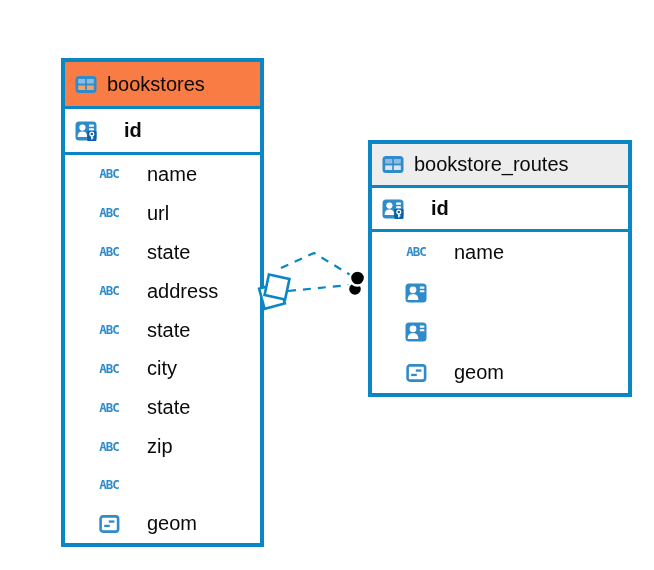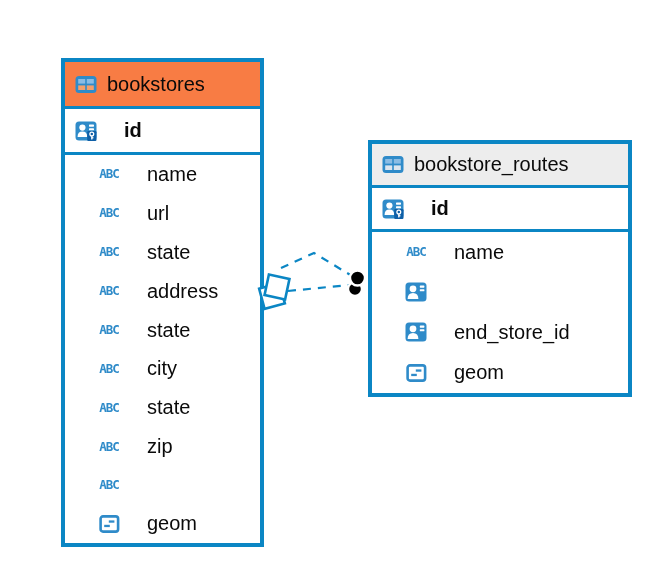--- a/index.html
+++ b/index.html
@@ -186,21 +186,20 @@
         <div class="row col-row">
           <span class="icon">
             <svg width="22" height="20" viewBox="0 0 22 20">
               <rect x="0.5" y="0.5" width="21" height="19" rx="3.5" style="fill:var(--iconblue)"></rect>
               <circle cx="8" cy="6.8" r="3.4" fill="#fff"></circle>
               <path d="M2.6 17 Q2.6 11 8 11 Q13.4 11 13.4 17 Z" fill="#fff"></path>
               <rect x="14.8" y="3.6" width="4.6" height="2.1" rx="0.6" fill="#fff"></rect>
               <rect x="14.8" y="7.2" width="4.6" height="2.1" rx="0.6" fill="#fff"></rect>
             </svg>
           </span>
-          <span class="col-label">end_store_id</span>
         </div>
         <div class="row col-row">
           <span class="icon">
             <svg width="21" height="20" viewBox="0 0 21 20">
               <rect x="1.6" y="2.4" width="17.5" height="15.2" rx="2.4" fill="#fff" style="stroke:var(--iconblue)" stroke-width="2.6"></rect>
               <rect x="9.8" y="6.4" width="5.6" height="2.3" style="fill:var(--iconblue)"></rect>
               <rect x="5.2" y="10.8" width="5.6" height="2.3" style="fill:var(--iconblue)"></rect>
             </svg>
           </span>
           <span class="col-label">geom</span>

